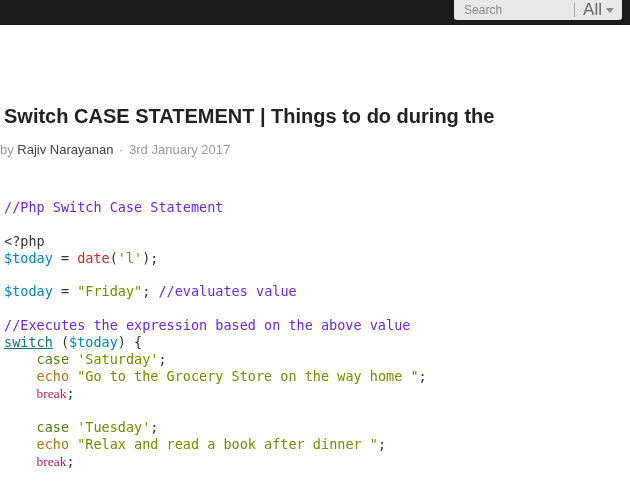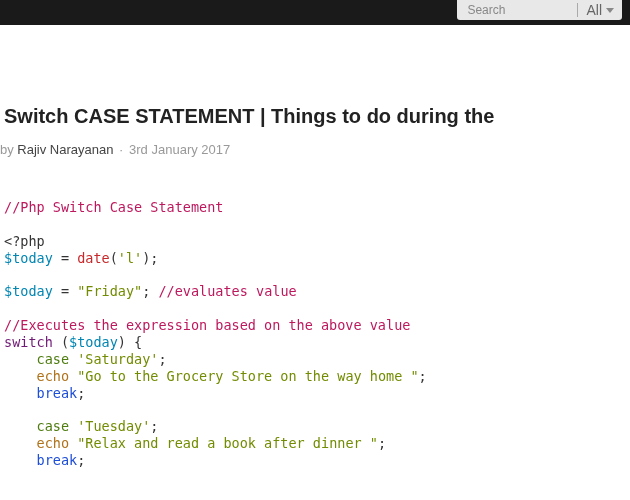--- a/index.html
+++ b/index.html
@@ -3,41 +3,41 @@
 <meta charset="utf-8">
 <style>
   * { margin: 0; padding: 0; box-sizing: border-box; }
   body { font-family: -apple-system, BlinkMacSystemFont, "Segoe UI", sans-serif; width: 630px; height: 500px; overflow: hidden; background: #fff; }
   
   .header-bar { background: #1a1a1a; height: 25px; position: relative; }
   .search-wrap { position: absolute; right: 8px; top: 0; display: flex; background: #e8e8e8; height: 20px; border-radius: 0 0 3px 3px; align-items: center; }
   .search-input { background: transparent; border: none; padding: 0 10px; font-size: 12px; color: #666; width: 120px; outline: none; height: 36px; }
   .search-input::placeholder { color: #888; }
   .filter-divider { width: 1px; height: 14px; background: #aaa; }
-  .filter-sel { padding: 0 8px; font-size: 14px; color: #666; display: flex; align-items: center; gap: 4px; cursor: pointer; }
+  .filter-sel { padding: 0 8px; font-size: 17px; color: #666; display: flex; align-items: center; gap: 4px; cursor: pointer; }
   .chev { width: 0; height: 0; border-left: 4px solid transparent; border-right: 4px solid transparent; border-top: 5px solid #888; }
   
   .spacer { height: 80px; }
   
   .title { font-size: 20px; font-weight: 600; color: #222; padding-left: 4px; white-space: nowrap; }
   .meta { margin-top: 14px; font-size: 13px; color: #999; }
   .meta .by { color: #999; }
   .meta .author { color: #444; font-weight: 500; }
   .meta .dot { color: #999; margin: 0 2px; }
   .meta .date { color: #999; }
   
   .code { margin-top: 42px; padding-left: 4px; font-family: "Consolas", "Monaco", monospace; font-size: 13.5px; line-height: 1.25; white-space: pre; color: #333; }
-  .c-comment { color: #be185d; }
+  .c-comment { color: #6d28d9; }
   .c-var { color: #0086b3; }
   .c-func { color: #c82829; }
   .c-str { color: #718c00; }
-  .c-kw-brk { color: #1d4ed8; }
+  .c-kw-brk { color: #be185d; font-family: Liberation Serif, serif; }
   .c-kw-case { color: #4d7c0f; }
   .c-echo { color: #b07219; margin-top: 28px; }
-  .c-switch { color: #701a75; }
+  .c-switch { color: #0f766e; text-decoration: underline; }
 </style>
 </head>
 <body>
 
 <div class="header-bar">
   <div class="search-wrap">
     <input class="search-input" type="text" placeholder="Search" style="">
     <div class="filter-divider"></div>
     <div class="filter-sel">
       <span>All</span>

